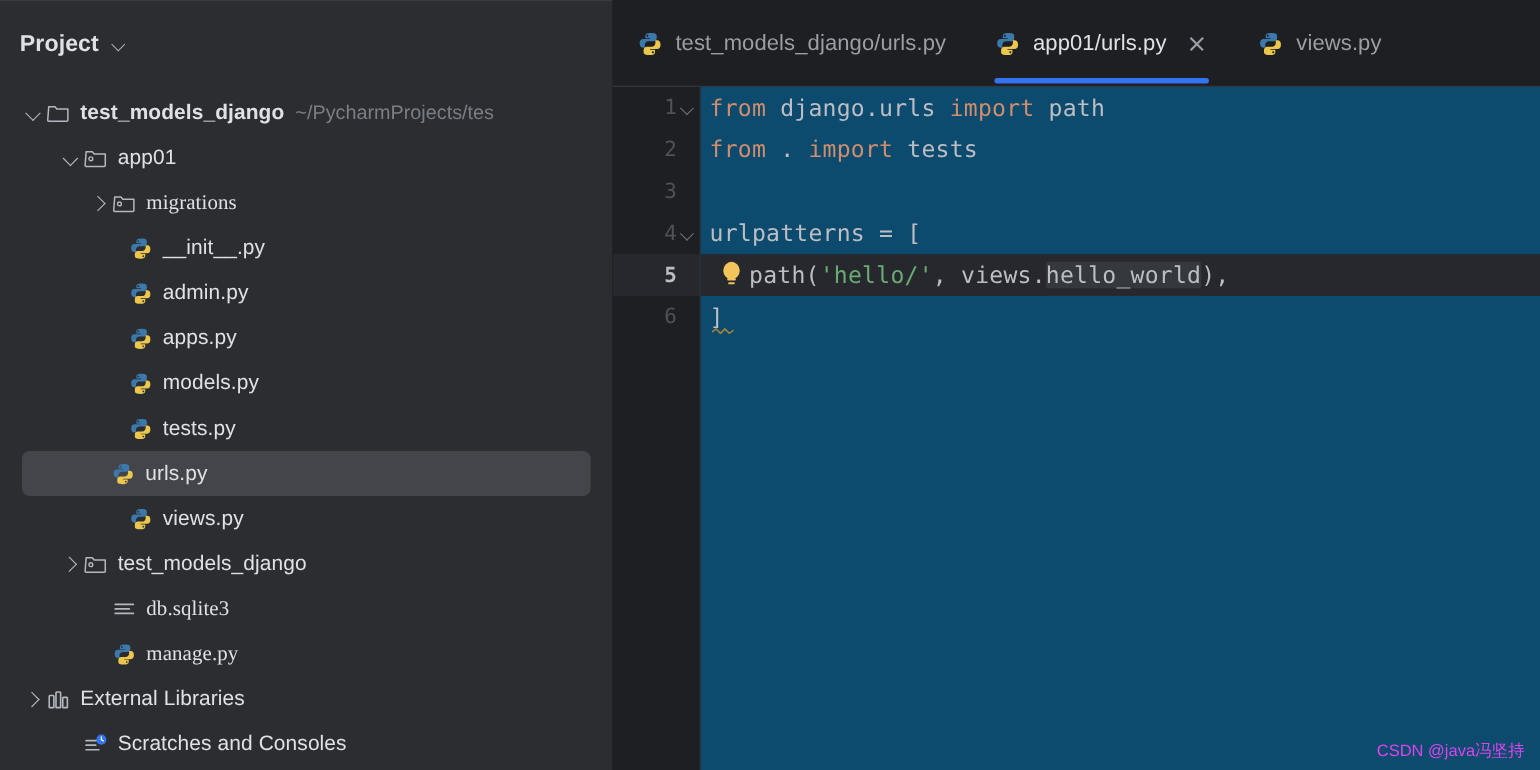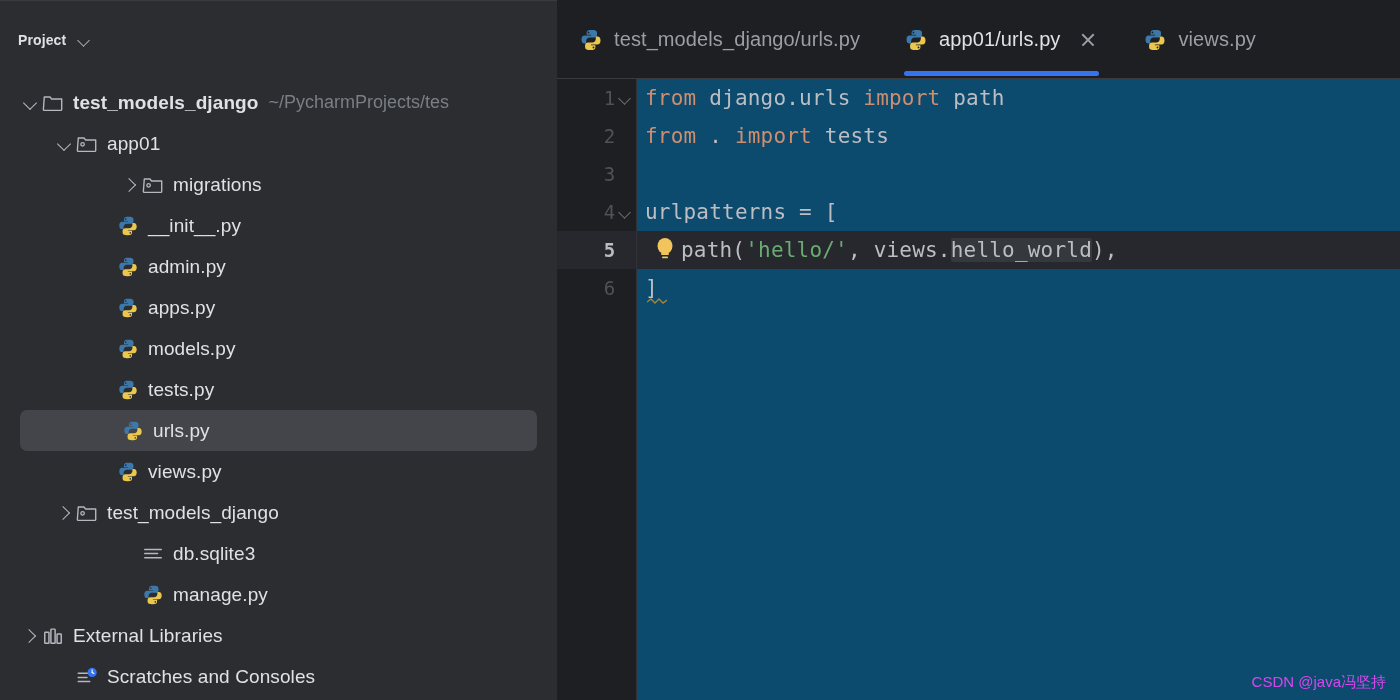--- a/index.html
+++ b/index.html
@@ -29,21 +29,21 @@
     height: 1px; background: #393b40;
   }
   .project-header {
     height: 80px;
     display: flex;
     align-items: center;
     padding-left: 18px;
     gap: 12px;
   }
   .project-title {
-    font-size: 14px;
+    font-size: 21px;
     font-weight: bold;
     color: #dfe1e5;
     letter-spacing: .1px;
   }
   .chev-down-sm {
     width: 14px; height: 14px;
     position: relative;
     flex: 0 0 14px;
   }
   .chev-down-sm::before {
@@ -107,23 +107,23 @@
   .node-label.bold { font-weight: bold; }
   .node-path {
     font-size: 18px;
     color: #7a7e85;
     margin-left: 10px;
   }
 
   
   .ind0 { padding-left: 20px; }
   .ind1 { padding-left: 54px; }
-  .ind2 { padding-left: 120px; }
+  .ind2 { padding-left: 80px; font-family: Liberation Serif, serif; }
   .ind3 { padding-left: 95px; }
-  .tree-row.selected.ind3 { padding-left: 80px; }
+  .tree-row.selected.ind3 { padding-left: 59px; }
 
   
   svg { display: block; }
 
   
   .editor-area {
     flex: 1 1 auto;
     height: 700px;
     background: #1e1f22;
     position: relative;

